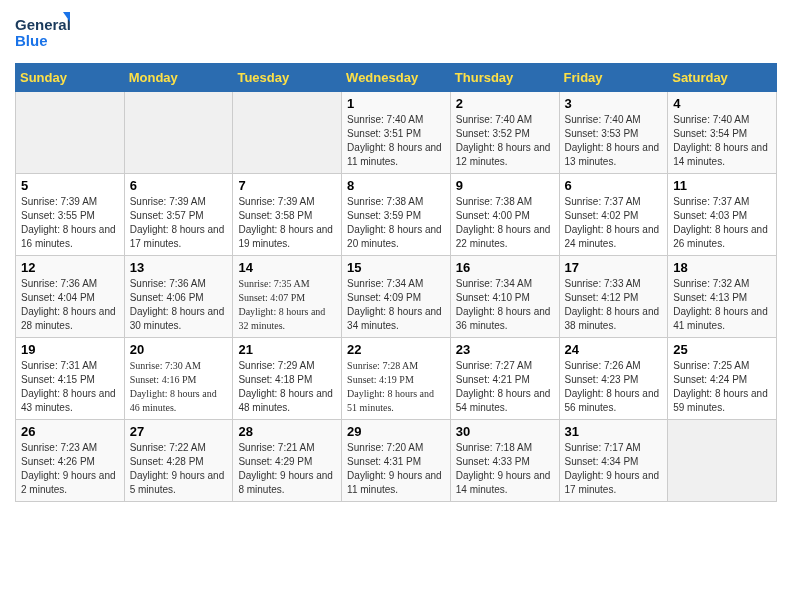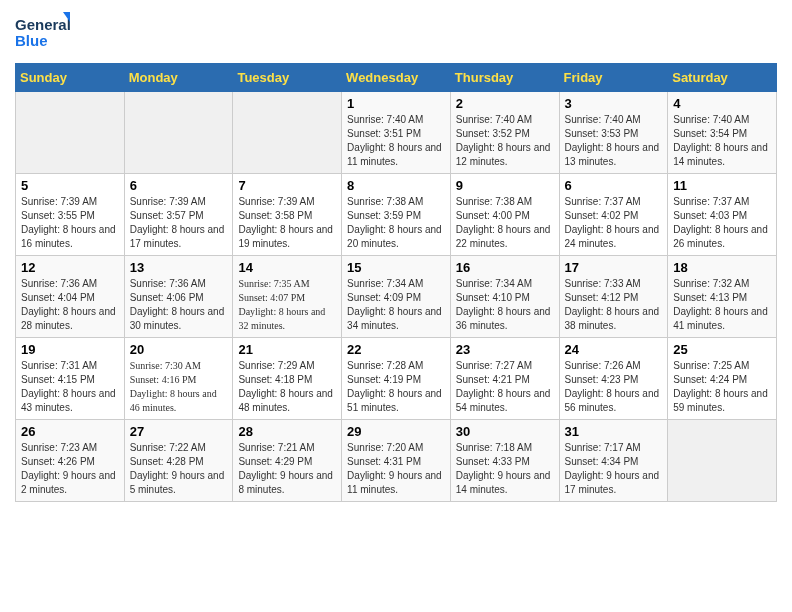--- a/index.html
+++ b/index.html
@@ -241,21 +241,21 @@
 Daylight: 8 hours and 46 minutes.</div>
         </td>
         <td>
           <span class="day-number">21</span>
           <div class="day-info" style="white-space: pre-line;">Sunrise: 7:29 AM
 Sunset: 4:18 PM
 Daylight: 8 hours and 48 minutes.</div>
         </td>
         <td>
           <span class="day-number">22</span>
-          <div class="day-info" style="white-space: pre-line;">Sunrise: 7:28 AM
+          <div class="day-info" style="white-space: pre-line; font-family: Liberation Serif, serif;">Sunrise: 7:28 AM
 Sunset: 4:19 PM
 Daylight: 8 hours and 51 minutes.</div>
         </td>
         <td>
           <span class="day-number">23</span>
           <div class="day-info" style="white-space: pre-line;">Sunrise: 7:27 AM
 Sunset: 4:21 PM
 Daylight: 8 hours and 54 minutes.</div>
         </td>
         <td>

